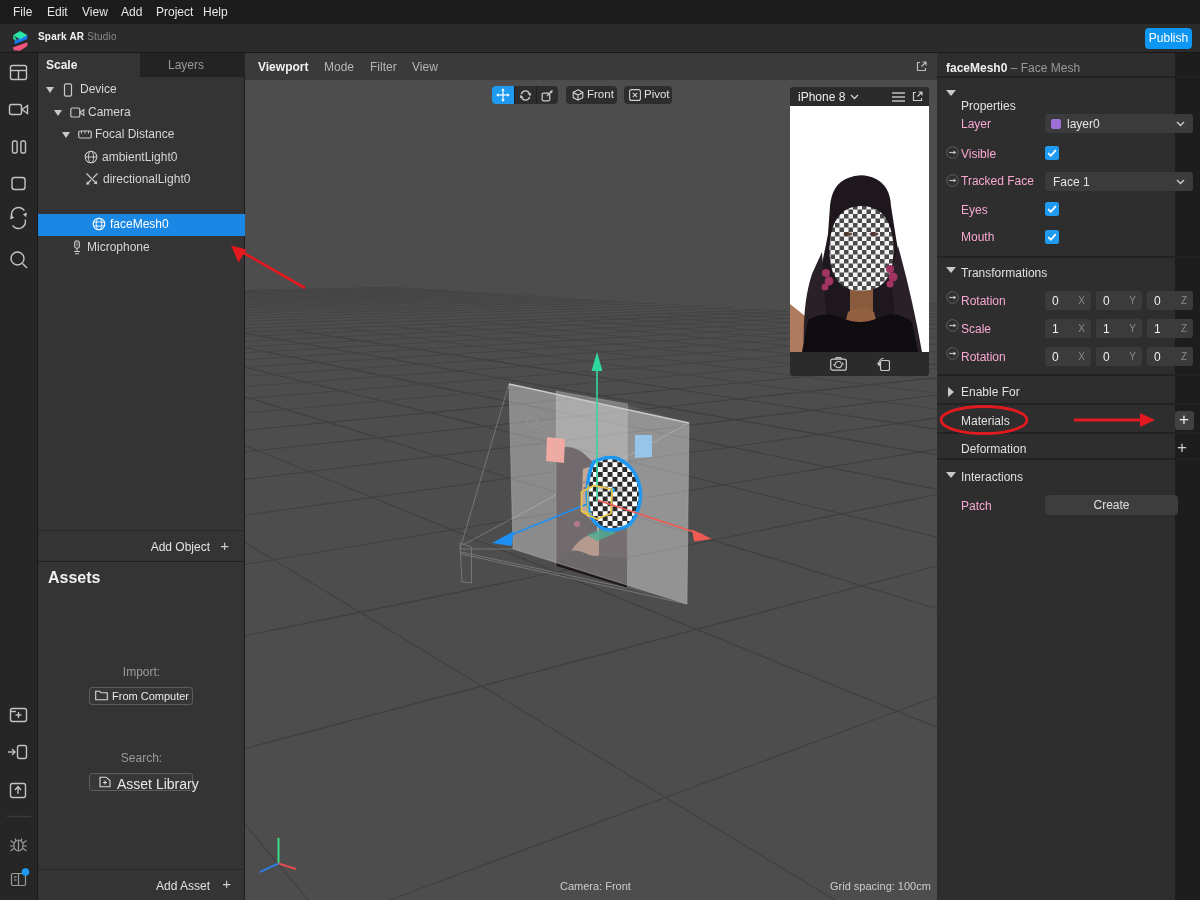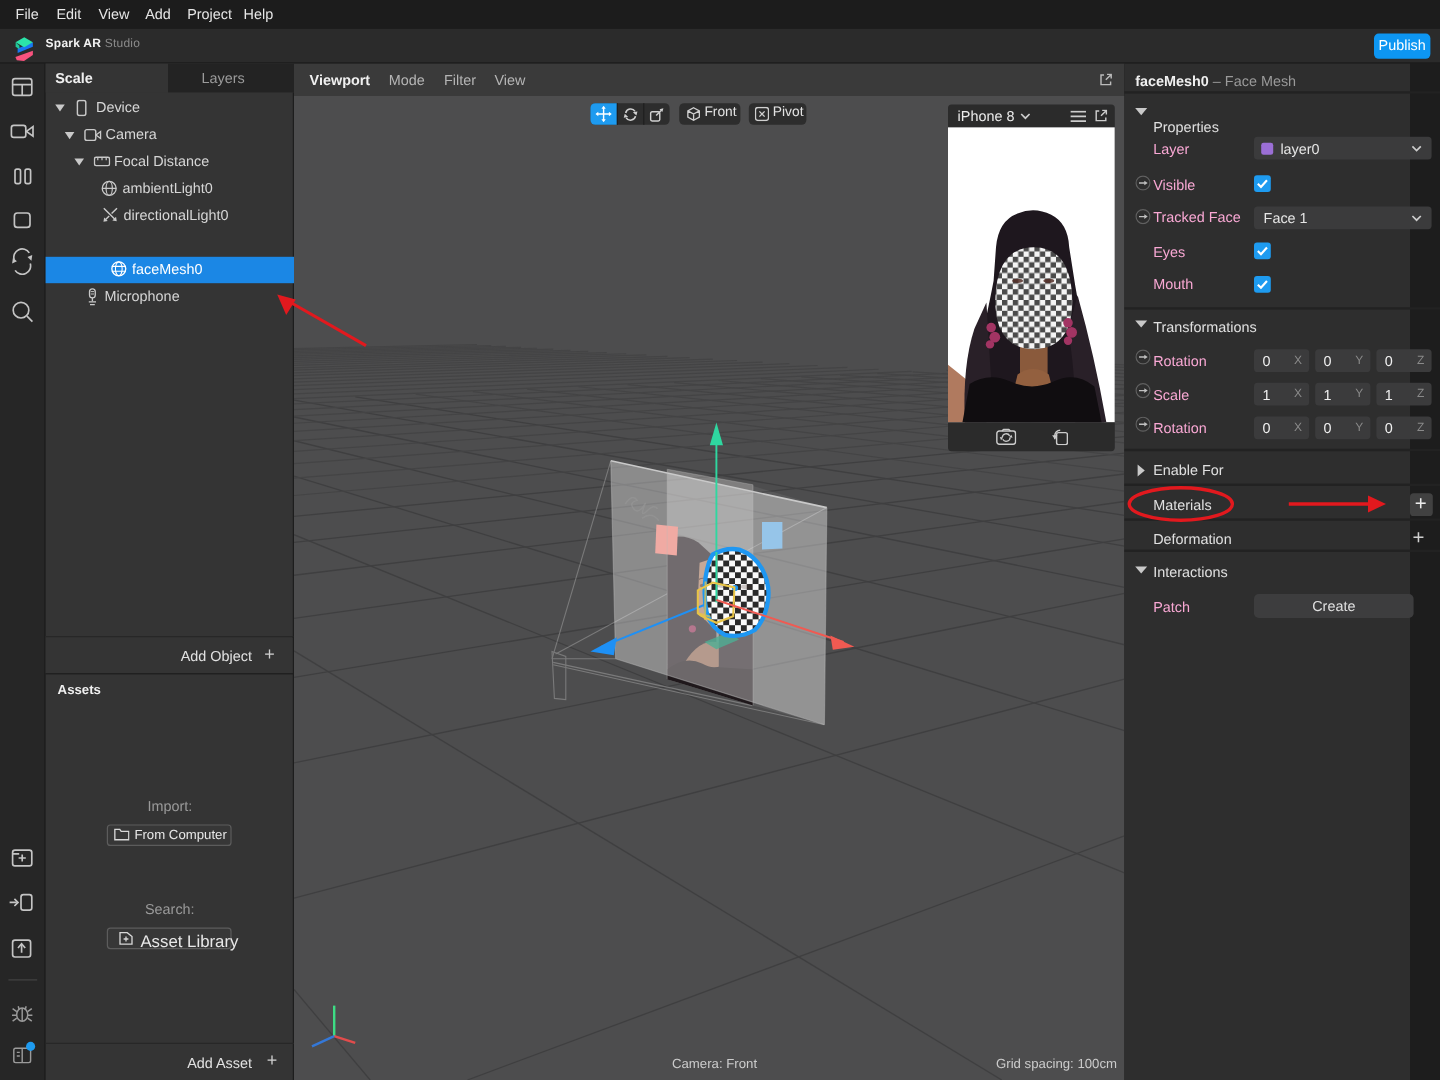--- a/index.html
+++ b/index.html
@@ -73,21 +73,21 @@
         <span id="tab-scene">Scale</span>
         <div id="tab-layers">Layers</div>
       </div>
  <div id="selrow" class="abs"></div>
 </div>
 <div class="abs" id="addobject">
       <span style="position:absolute;right:34px;top:9px">Add Object</span>
  <span style="position:absolute;right:15px;top:6px;font-size:15px;color:#cfcfcf">+</span>
     </div>
 <div class="abs" id="assetspanel">
- <div style="position:absolute;left:10px;top:7px;font-weight:700;font-size:11px;color:#f0f0f0">Assets</div>
+ <div style="position:absolute;left:10px;top:7px;font-weight:700;font-size:16px;color:#f0f0f0">Assets</div>
  <div style="position:absolute;left:0;top:103px;width:207px;text-align:center;color:#9a9a9a;font-size:12px">Import:</div>
  <div class="assetbtn" style="top:125px"></div>
  <div style="position:absolute;left:0;top:189px;width:207px;text-align:center;color:#9a9a9a;font-size:12px">Search:</div>
  <div class="assetbtn" style="top:211px"></div>
  <div style="position:absolute;left:0;top:307px;width:207px;height:32px;border-top:1px solid #272727">
    <span style="position:absolute;right:35px;top:9px;font-size:12px;color:#e2e2e2">Add Asset</span>
    <span style="position:absolute;right:14px;top:5px;font-size:15px;color:#cfcfcf">+</span>
       </div>
 </div>
 <div class="abs" id="viewporthdr">

